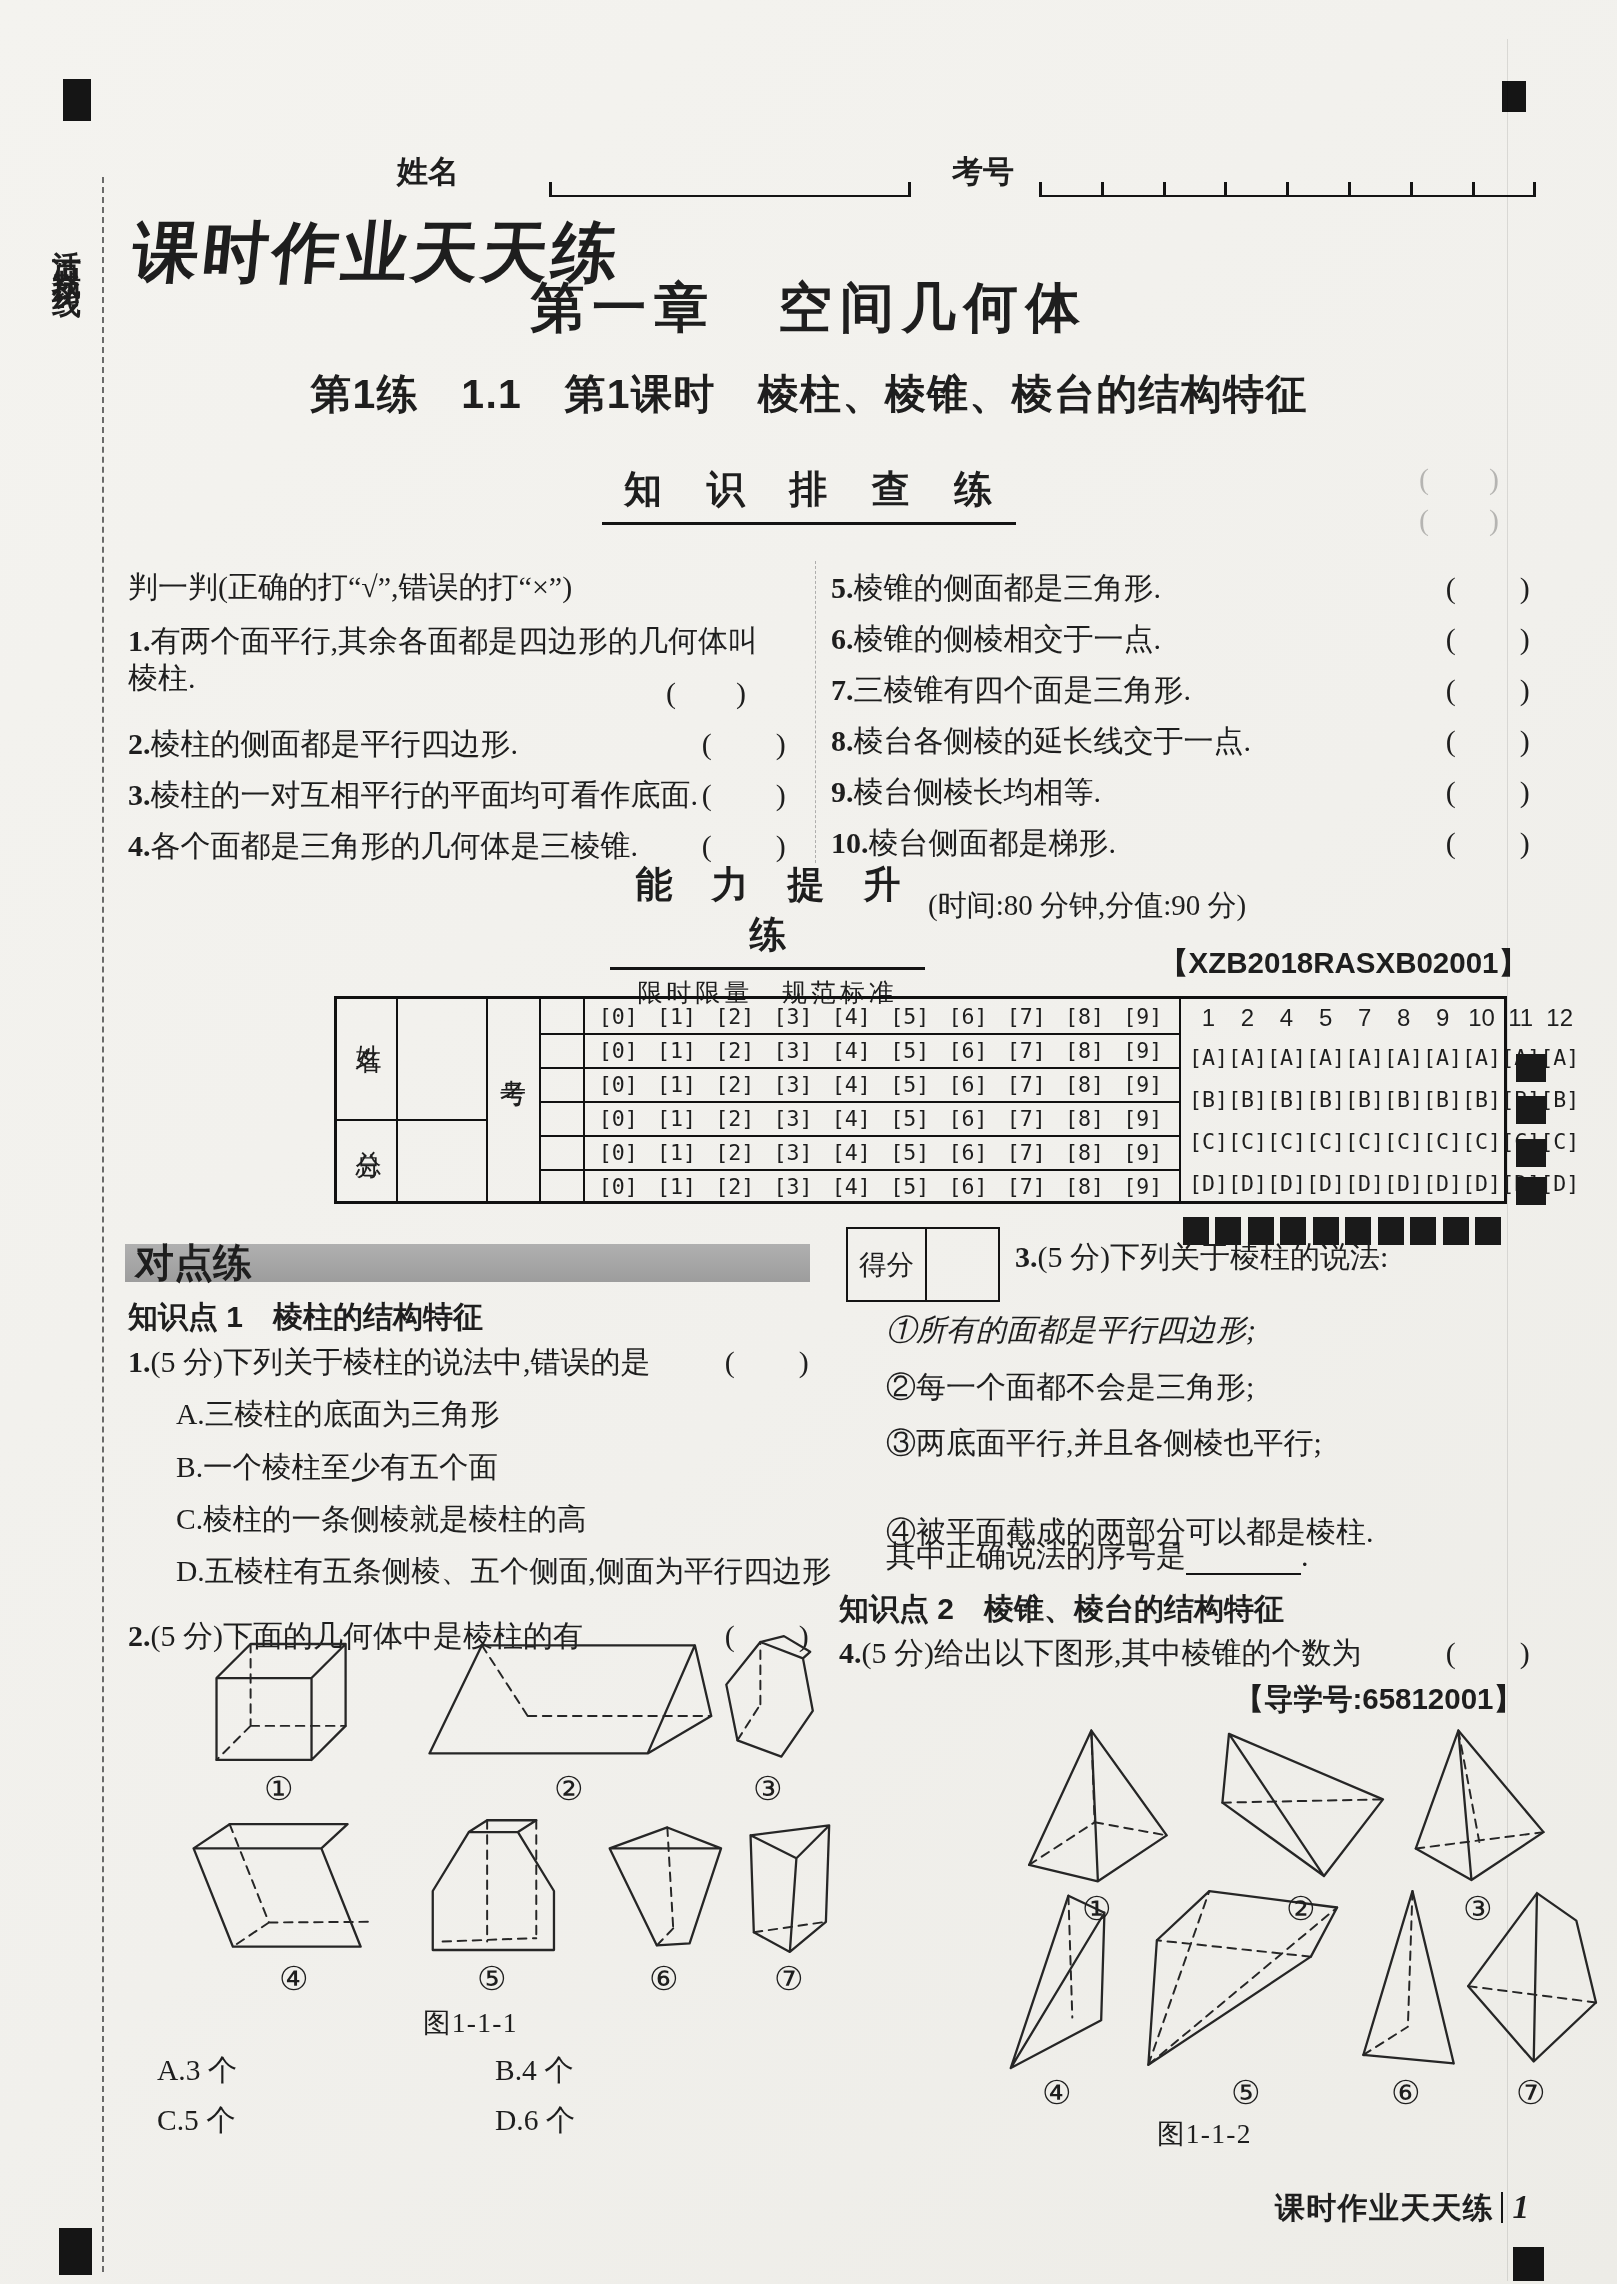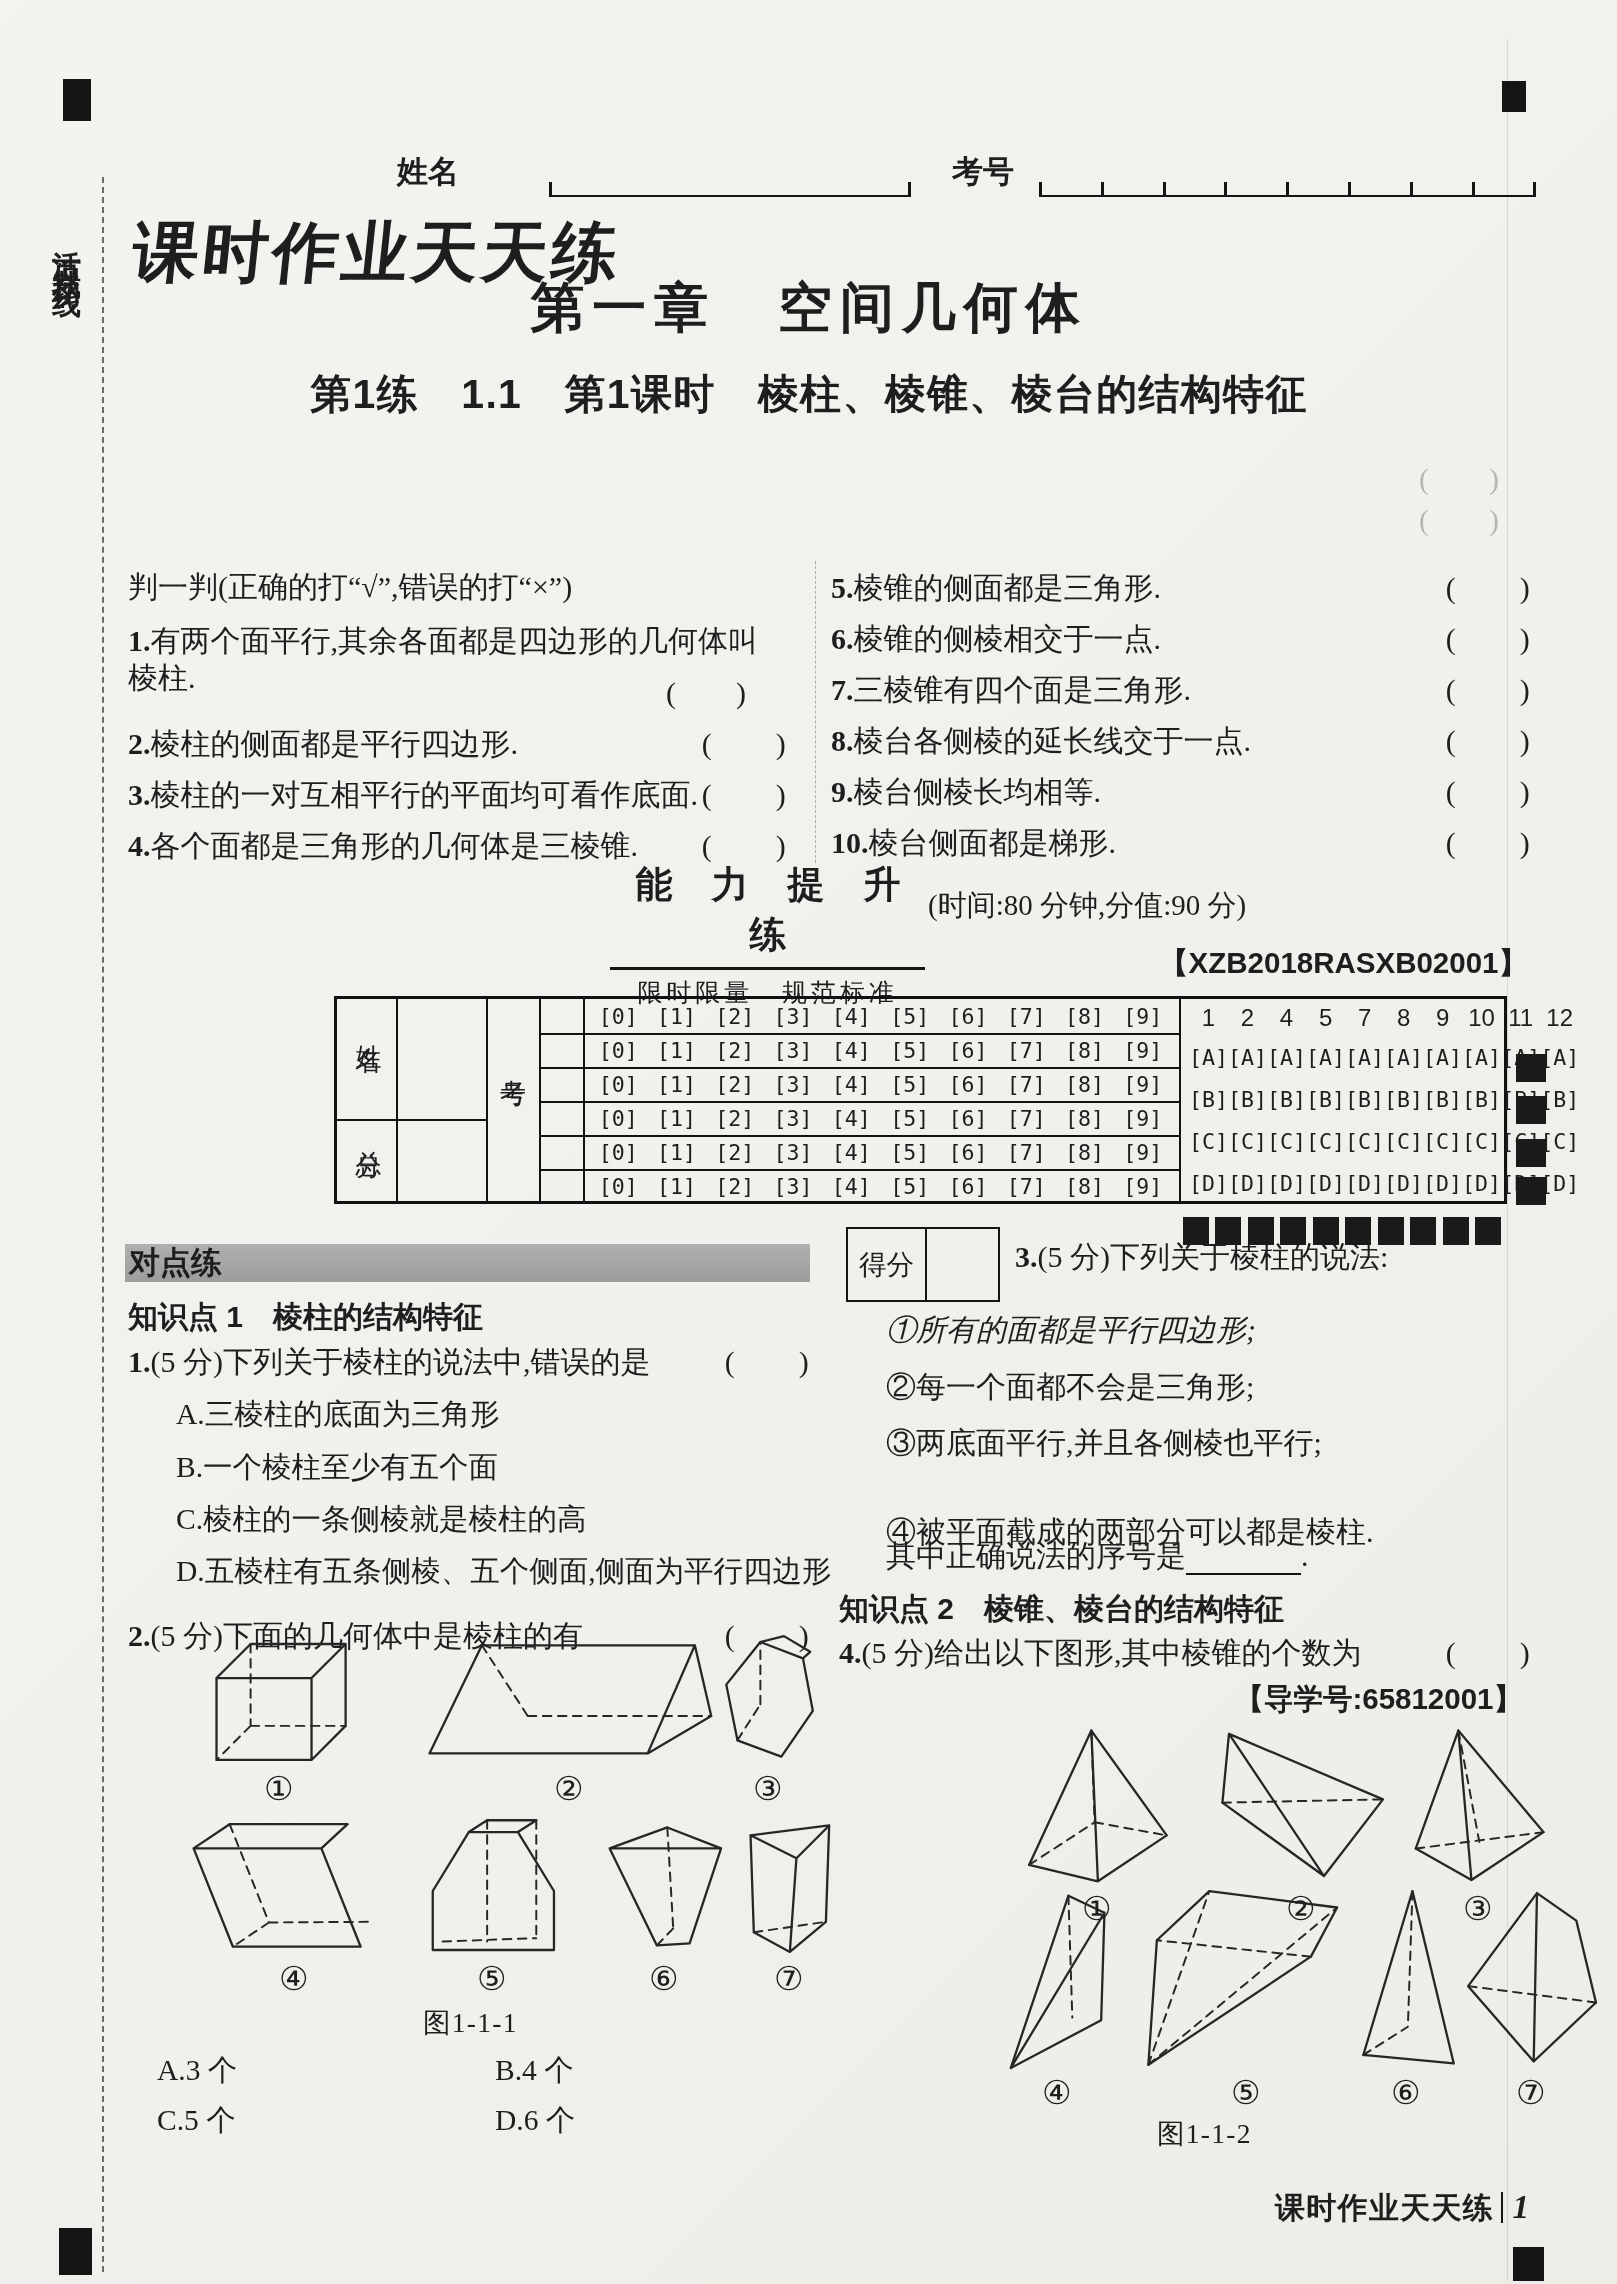--- a/index.html
+++ b/index.html
@@ -44,21 +44,21 @@
   .sheet .hl{position:absolute;height:2px;background:#111;}
   .sheet-label{font-size:26px;line-height:1.25;letter-spacing:2.6px;}
   .digit-grid{position:absolute;display:flex;flex-direction:column;}
   .digit-row{flex:1;display:flex;align-items:center;justify-content:space-around;font-size:21.6px;}
   .answer-grid{position:absolute;display:grid;grid-template-columns:repeat(10,1fr);align-items:center;justify-items:center;}
   .answer-grid .qn{font-size:24px;font-family:"Liberation Sans",sans-serif;}
   .answer-grid .lt{font-size:21.6px;}
   .tmark{position:absolute;background:#1a1a1a;}
 
   .graybar{background:linear-gradient(#b0b0b0,#9d9d9d);}
-  .graybar span{font-size:31px;font-weight:900;line-height:38px;padding-left:4px;}
+  .graybar span{font-size:39px;font-weight:900;line-height:38px;padding-left:10px;}
   .kp{font-size:30px;font-weight:800;}
   .opt{font-size:29.5px;}
   .blank{display:inline-block;width:115px;height:29px;border-bottom:2px solid #141414;vertical-align:bottom;}
 
   .scorebox{border:2.6px solid #141414;box-sizing:border-box;}
   .scorebox .div{position:absolute;top:0;bottom:0;left:77px;width:2px;background:#141414;}
   .scorebox .lbl{position:absolute;left:0;width:77px;top:50%;transform:translateY(-50%);text-align:center;font-size:27.5px;}
 
   .figlabel{font-size:33px;}
   .caption{font-size:27.5px;letter-spacing:1.3px;}
@@ -98,20 +98,21 @@
     <span class="tick" style="left: 371px;"></span>
     <span class="tick" style="left: 433px;"></span>
     <span class="tick" style="left: 494px;"></span>
   </div>
 
 <div class="abs book-title sans" style="left:128px;top:208px;">课时作业天天练</div>
 <div class="abs chapter sans" style="top:272px;">第一章　空间几何体</div>
 <div class="abs section sans" style="top:367px;">第1练　1.1　第1课时　棱柱、棱锥、棱台的结构特征</div>
 
 <div class="abs center-head" style="left:0;right:0;top:464px;">
+  <div class="h sans">知 识 排 查 练</div>
 </div>
 
 <div class="abs q" style="left:128px;top:568px;">判一判(正确的打“√”,错误的打“×”)</div>
 
 <div class="abs" style="left:128px;top:615px;width:659px;">
   <div class="abs q" style="left:0;top:6.6px;width:100%;">
     <b>1.</b><span>有两个面平行,其余各面都是四边形的几何体叫棱柱.</span>
   </div>
   <div class="bracket-abs" style="left:538px;top:58px;">(　　)</div>
   <div class="abs q" style="left:0;top:110px;width:100%;">

